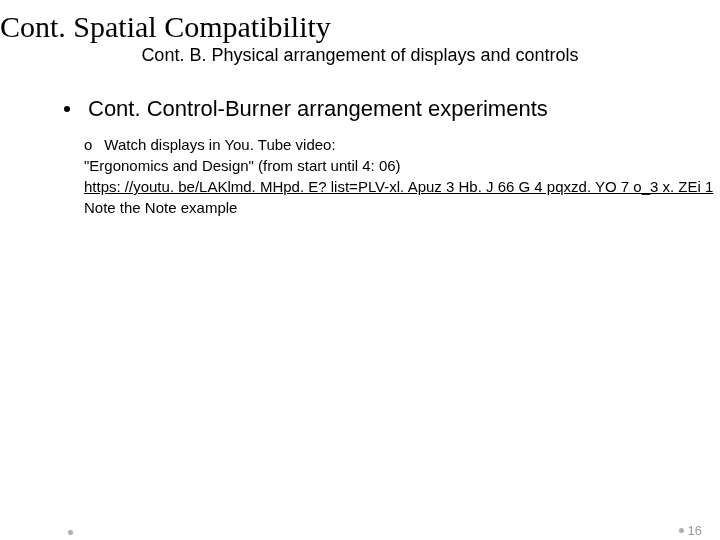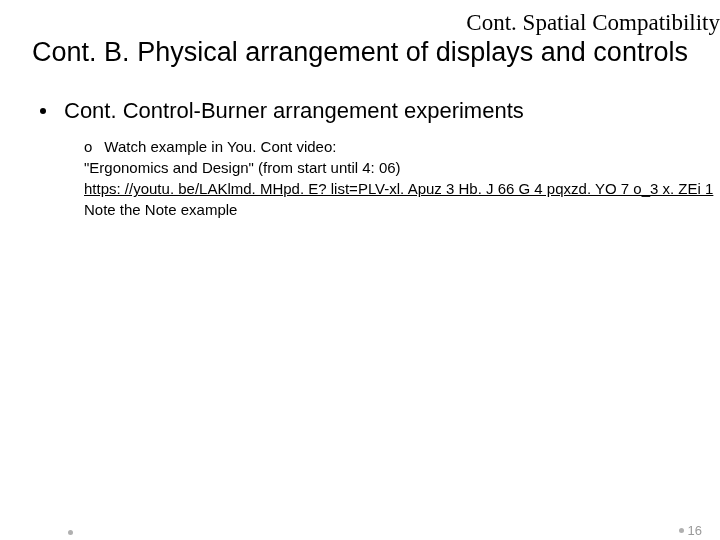--- a/index.html
+++ b/index.html
@@ -14,39 +14,40 @@
     overflow: hidden;
   }
   .slide {
     width: 720px;
     height: 540px;
     position: relative;
     box-sizing: border-box;
   }
   .title {
     font-family: Garamond, "Times New Roman", Georgia, serif;
-    font-size: 23px;
-    text-align: right;
+    font-size: 30px;
+    text-align: left;
     margin-top: 10px;
     line-height: 1.1;
   }
   .subtitle {
     font-family: Arial, Helvetica, sans-serif;
-    font-size: 27px;
+    font-size: 18px;
     text-align: center;
     margin-top: 2px;
   }
   .content {
     margin-top: 30px;
   }
   .bullet-row {
     display: flex;
     align-items: flex-start;
     padding-left: 40px;
     font-size: 22px;
+    margin-left: 24px;
   }
   .bullet-dot {
     width: 6px;
     height: 6px;
     border-radius: 50%;
     background: #000;
     margin-top: 10px;
     margin-right: 18px;
     flex-shrink: 0;
   }
@@ -106,21 +107,21 @@
 
   <div class="content">
     <div class="bullet-row">
       <div class="bullet-dot"></div>
       <div>Cont. Control-Burner arrangement experiments</div>
     </div>
 
     <div class="sub-content">
       <div class="sub-row">
         <span class="sub-marker">o</span>
-        <span>Watch example in You. Cont video:</span>
+        <span>Watch displays in You. Tube video:</span>
       </div>
       <div>"Ergonomics and Design" (from start until 4: 06)</div>
       <div><span class="link">https: //youtu. be/LAKlmd. MHpd. E? list=PLV-xl. Apuz 3 Hb. J 66 G 4 pqxzd. YO 7 o_3 x. ZEi 1</span></div>
       <div>Note the Note example</div>
     </div>
   </div>
 
   <div class="footer-left-dot"></div>
 
   <div class="footer">

